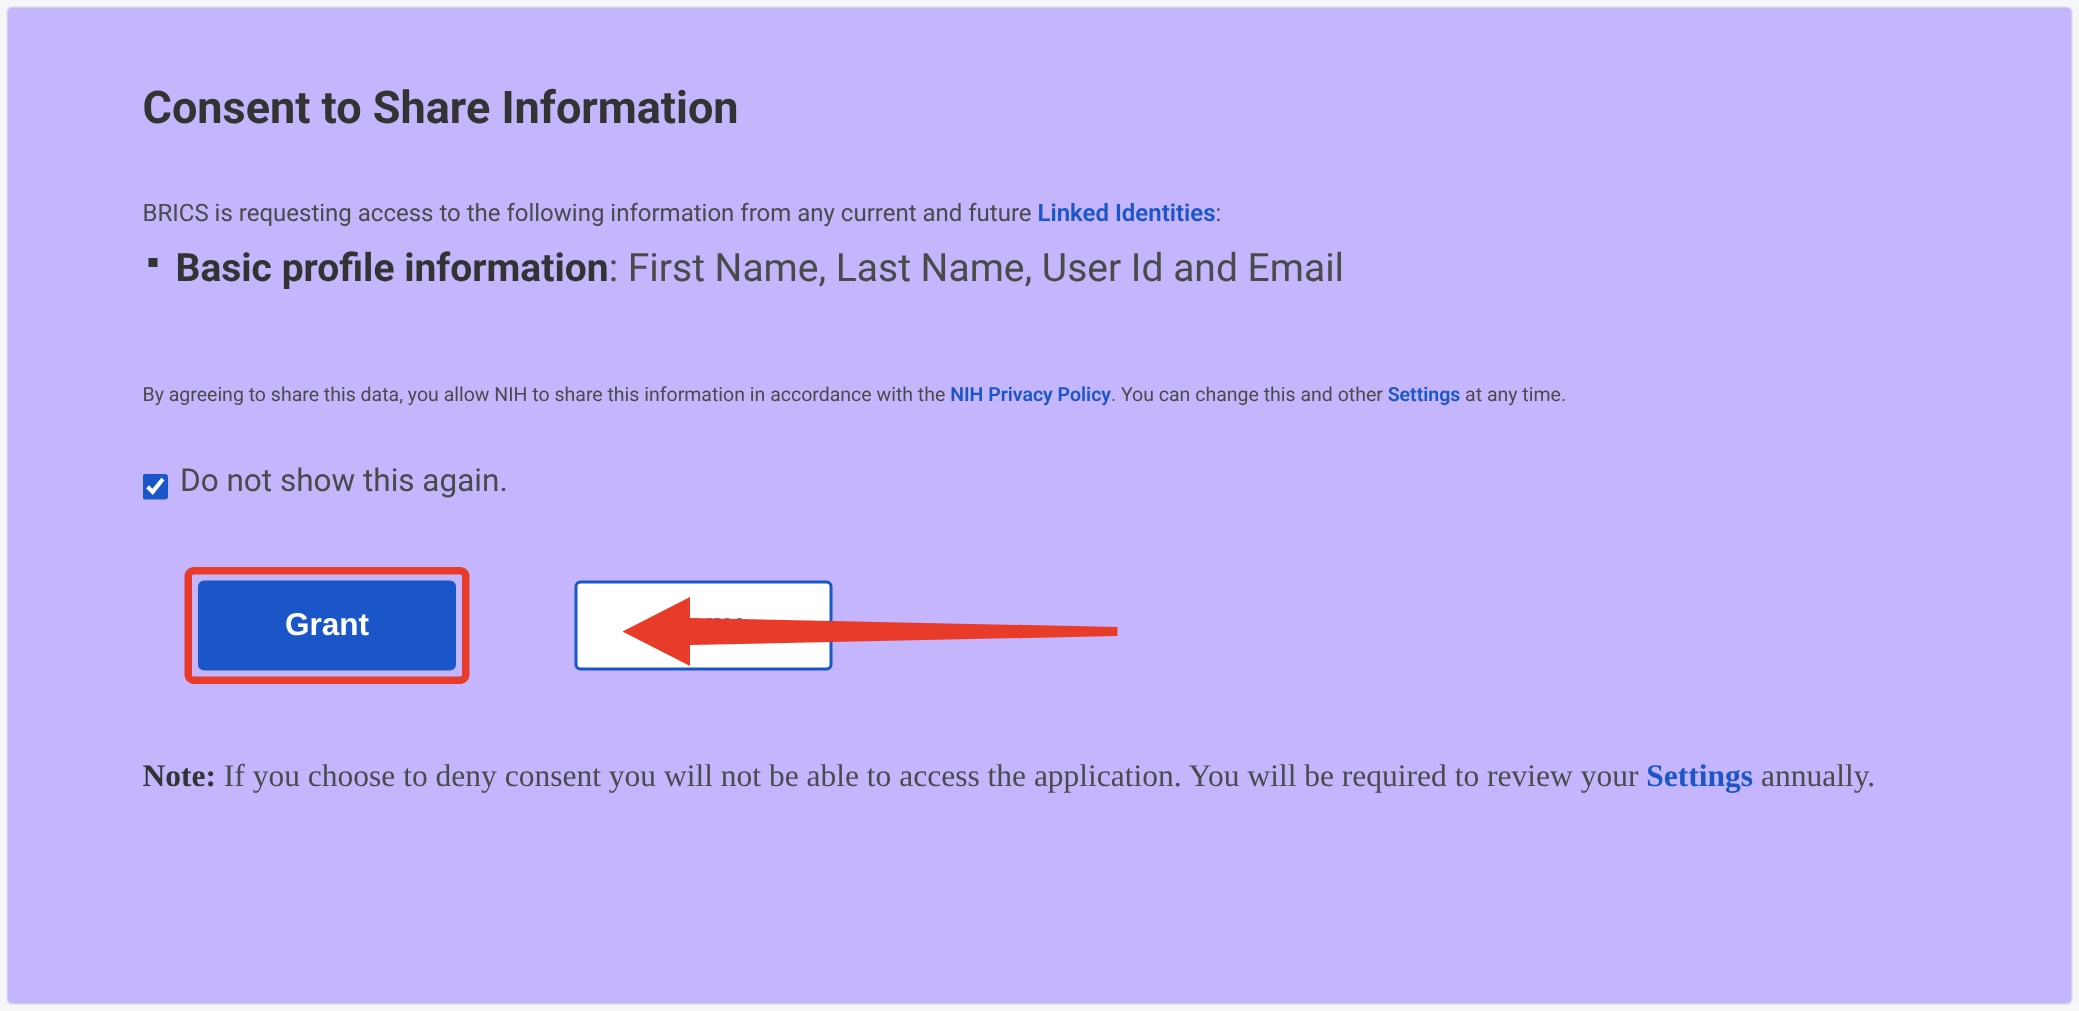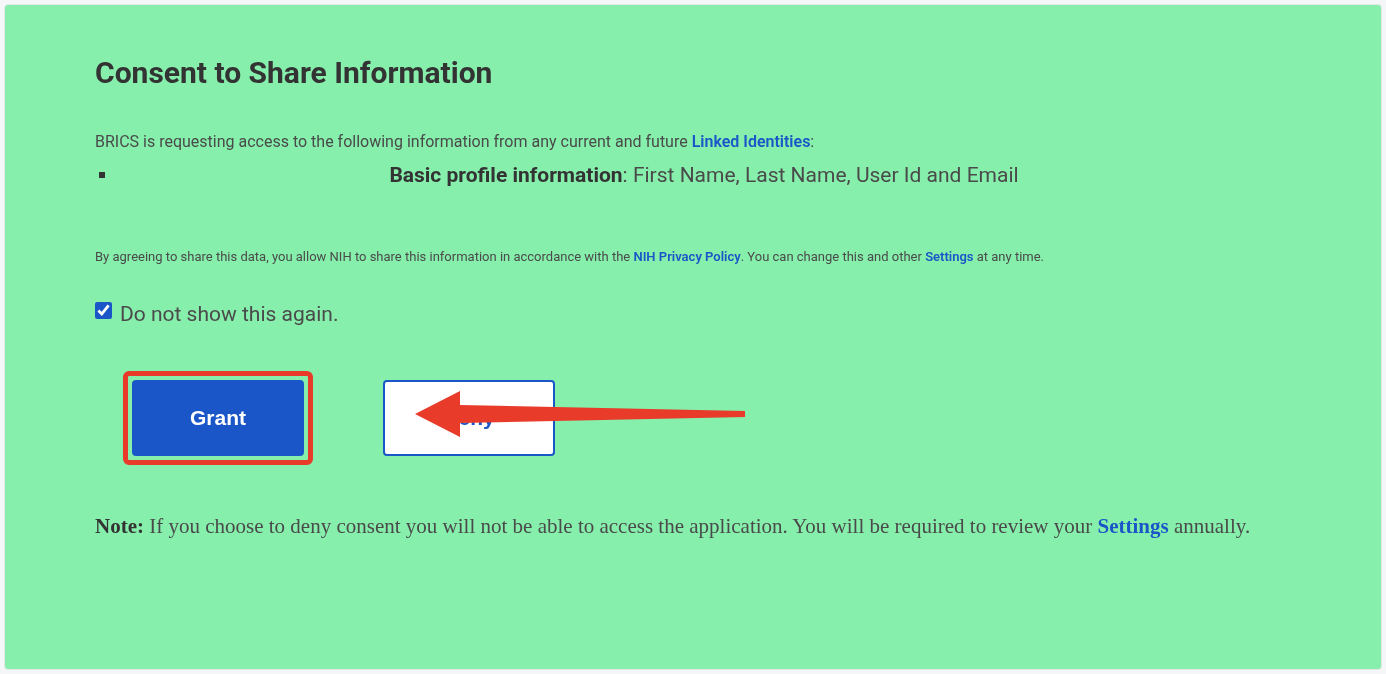--- a/index.html
+++ b/index.html
@@ -6,21 +6,21 @@
       box-sizing: border-box;
       margin: 0;
       padding: 0;
     }
     body {
       font-family: -apple-system, BlinkMacSystemFont, "Segoe UI", Roboto, Helvetica, Arial, sans-serif;
       background: #f5f6f8;
       padding: 4px;
     }
     .card {
-      background: #86efac;
+      background: #c4b5fd;
       border: 1px solid #e5e7eb;
       border-radius: 4px;
       padding: 50px 90px 60px 90px;
       min-height: 666px;
     }
     h1.page-title {
       font-size: 30px;
       font-weight: 700;
       color: #333;
       margin-bottom: 40px;
@@ -35,24 +35,23 @@
       text-decoration: none;
       font-weight: 600;
     }
     ul.info-list {
       list-style: none;
       padding-left: 22px;
       margin-top: 6px;
     }
     ul.info-list li {
       position: relative;
-      font-size: 21px;
+      font-size: 26px;
       color: #4a4a4a;
       line-height: 1.5;
-      text-align: center;
     }
     ul.info-list li::before {
       content: "";
       position: absolute;
       left: -18px;
       top: 12px;
       width: 6px;
       height: 6px;
       background: #333;
     }
@@ -64,40 +63,40 @@
       margin-top: 55px;
       font-size: 13px;
       color: #4a4a4a;
       line-height: 1.55;
     }
     .checkbox-row {
       margin-top: 35px;
       font-size: 21px;
       color: #4a4a4a;
       display: flex;
-      align-items: flex-start;
+      align-items: flex-end;
       gap: 8px;
     }
     .checkbox-row input[type="checkbox"] {
       width: 17px;
       height: 17px;
       accent-color: #1a56c7;
       cursor: pointer;
     }
     .button-row {
       margin-top: 45px;
       display: flex;
       gap: 70px;
       align-items: center;
       padding-left: 28px;
       position: relative;
     }
     .btn {
       width: 172px;
-      height: 76px;
+      height: 60px;
       font-size: 21px;
       font-weight: 600;
       border-radius: 4px;
       cursor: pointer;
       display: inline-flex;
       align-items: center;
       justify-content: center;
     }
     .btn-primary {
       background: #1a56c7;

